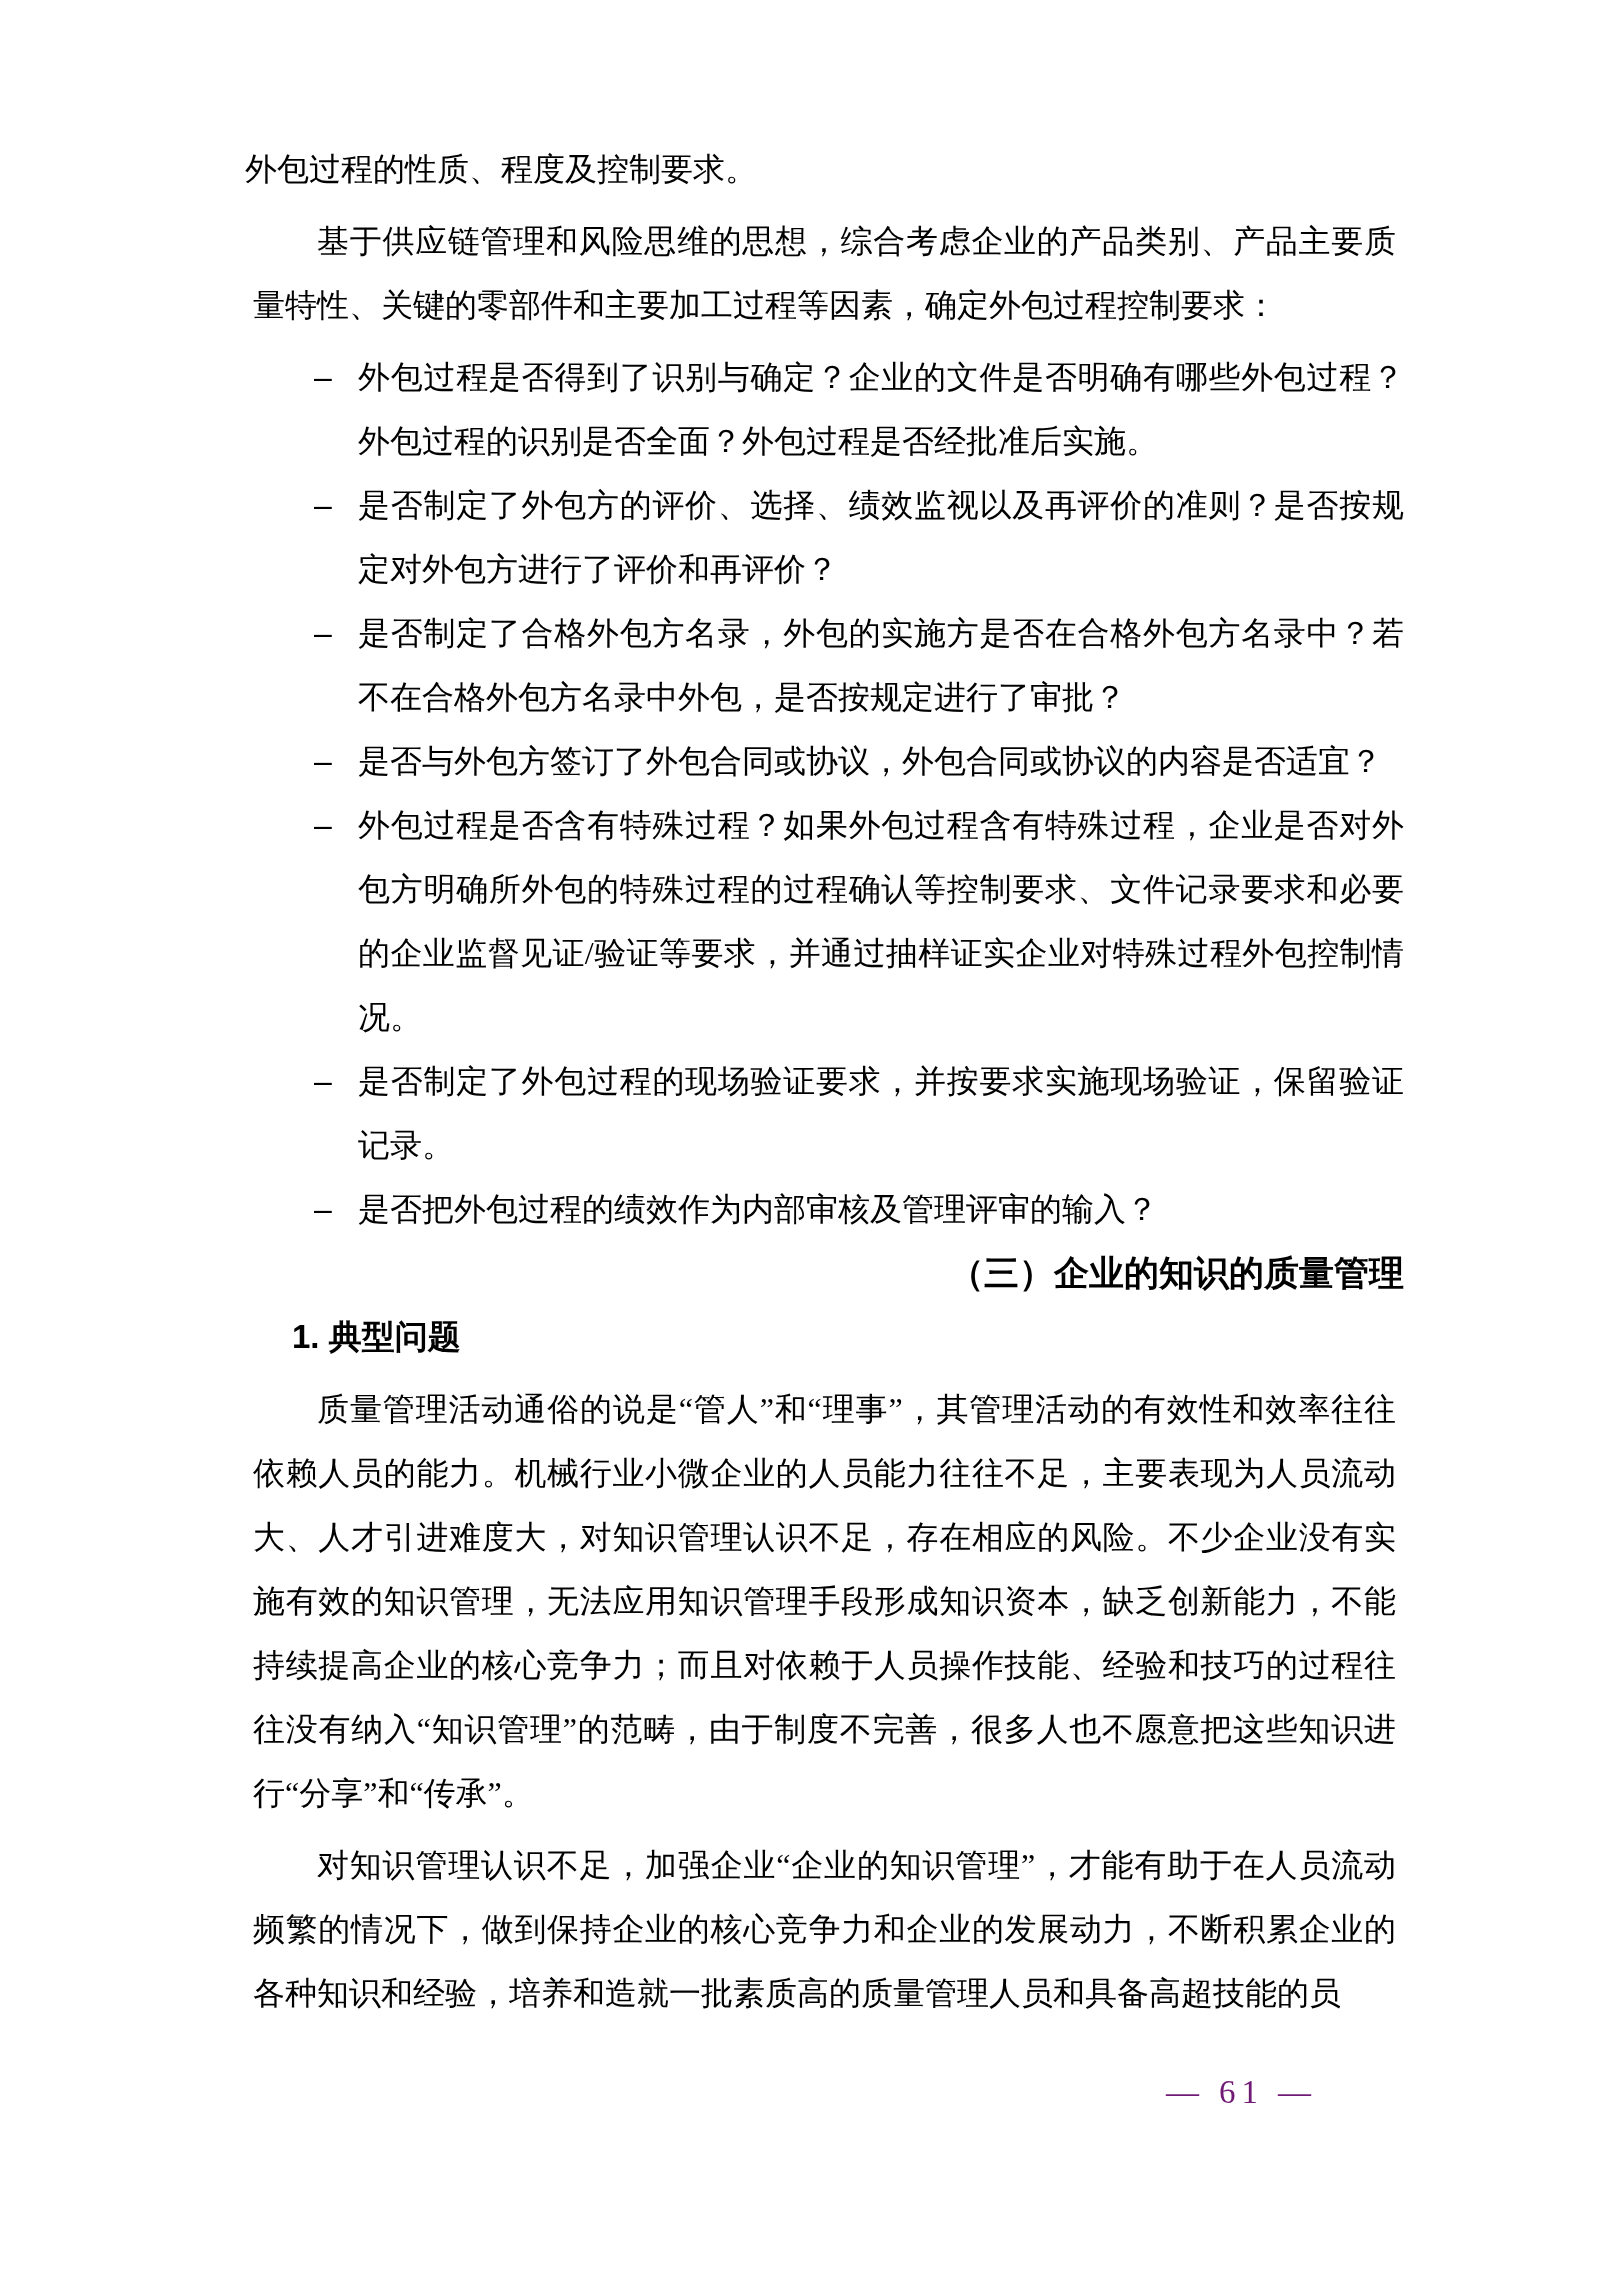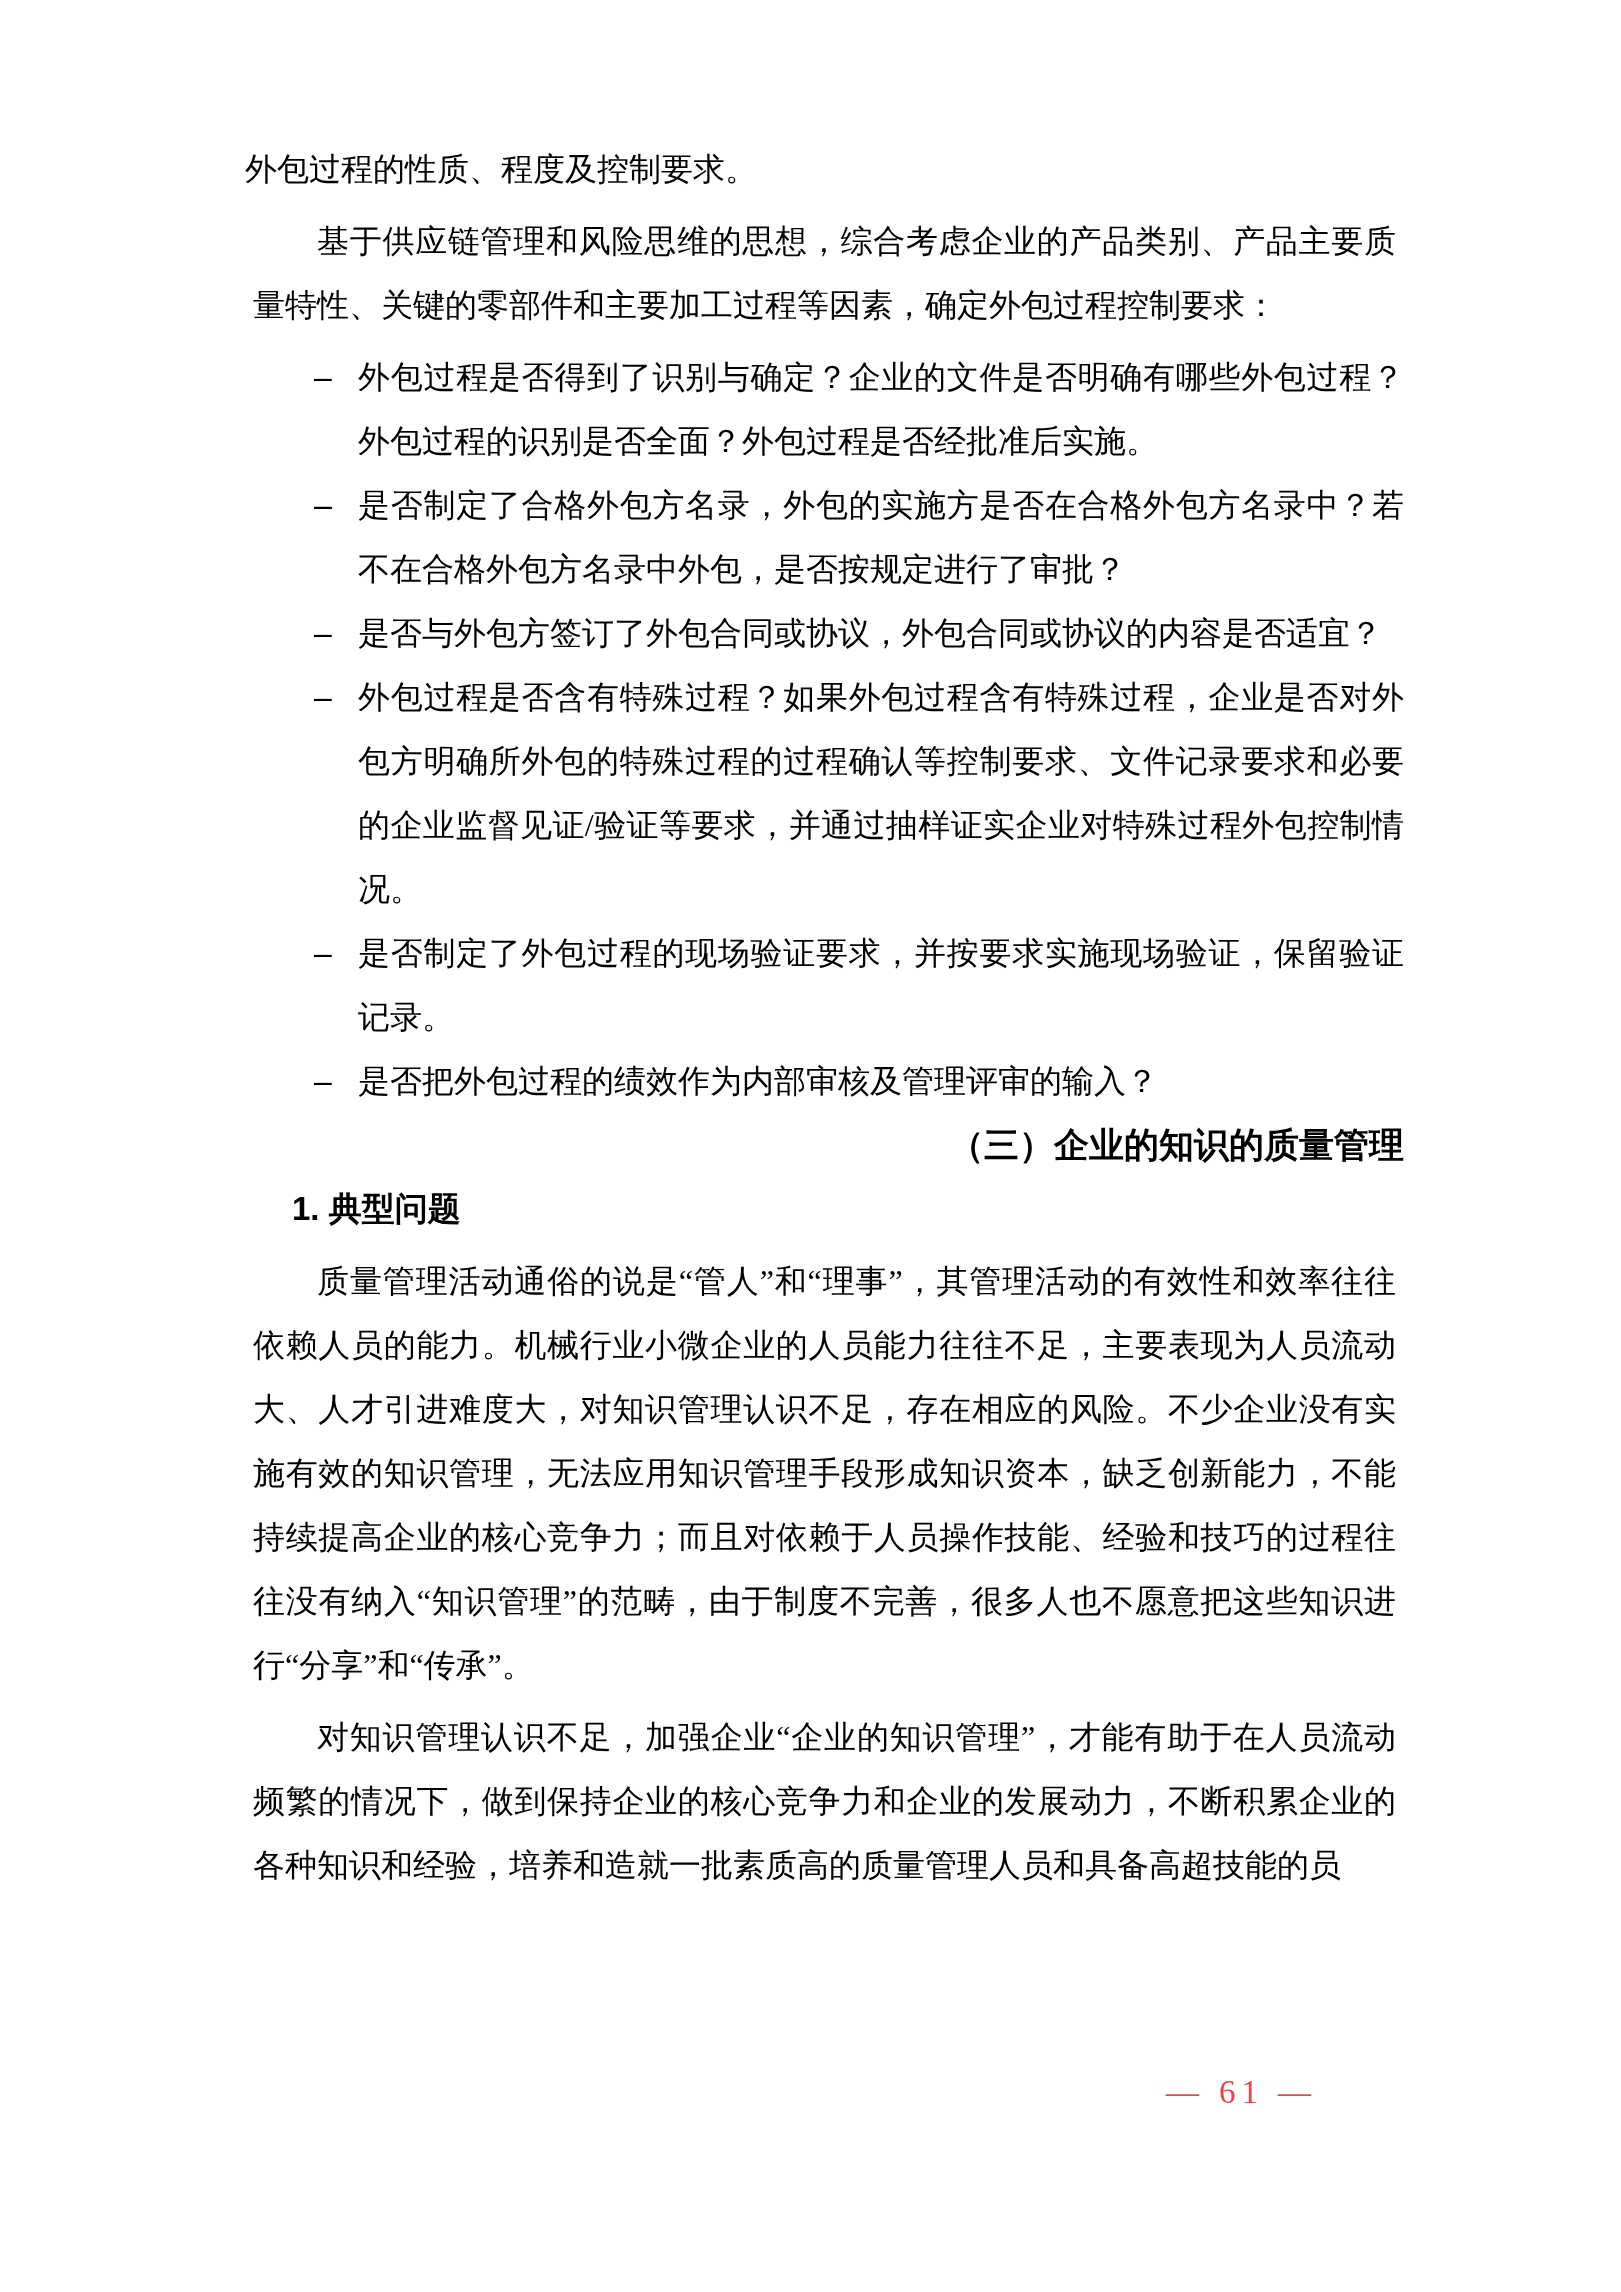--- a/index.html
+++ b/index.html
@@ -66,41 +66,42 @@
     text-align: left;
   }
   .page-number {
     position: absolute;
     left: 1166px;
     top: 2063px;
     font-size: 33px;
     line-height: 59px;
     letter-spacing: 5.9px;
     font-family: "Liberation Serif", "DejaVu Serif", serif;
-    color: #ef4444;
+    color: #701a75;
     white-space: nowrap;
   }
 </style>
 </head>
 <body>
 
 <div class="page">
   <div class="text-block">
 
     <p class="body-line">外包过程的性质、程度及控制要求。</p>
 
     <p class="body-para">基于供应链管理和风险思维的思想，综合考虑企业的产品类别、产品主要质量特性、关键的零部件和主要加工过程等因素，确定外包过程控制要求：</p>
 
     <div class="bullet-list">
       <div class="bullet-item">
         <span class="bullet-marker">–</span>
         <span>外包过程是否得到了识别与确定？企业的文件是否明确有哪些外包过程？外包过程的识别是否全面？外包过程是否经批准后实施。</span>
       </div>
       <div class="bullet-item">
         <span class="bullet-marker">–</span>
+        <span>是否制定了外包方的评价、选择、绩效监视以及再评价的准则？是否按规定对外包方进行了评价和再评价？</span>
       </div>
       <div class="bullet-item">
         <span class="bullet-marker">–</span>
         <span>是否制定了合格外包方名录，外包的实施方是否在合格外包方名录中？若不在合格外包方名录中外包，是否按规定进行了审批？</span>
       </div>
       <div class="bullet-item">
         <span class="bullet-marker">–</span>
         <span>是否与外包方签订了外包合同或协议，外包合同或协议的内容是否适宜？</span>
       </div>
       <div class="bullet-item">

